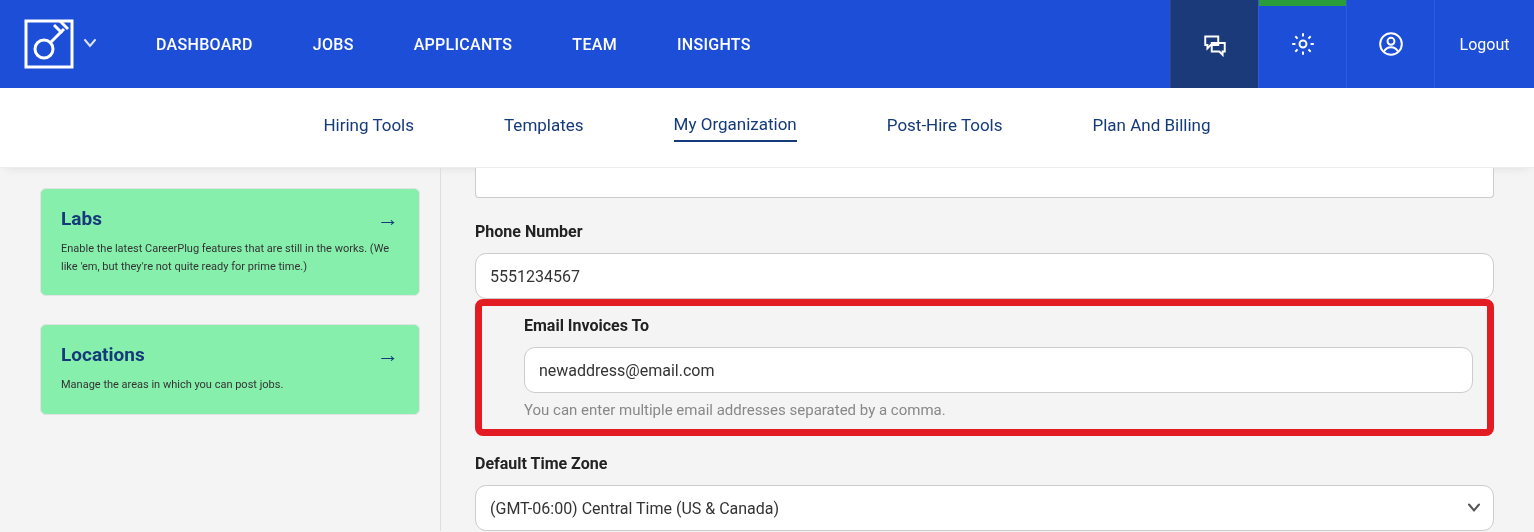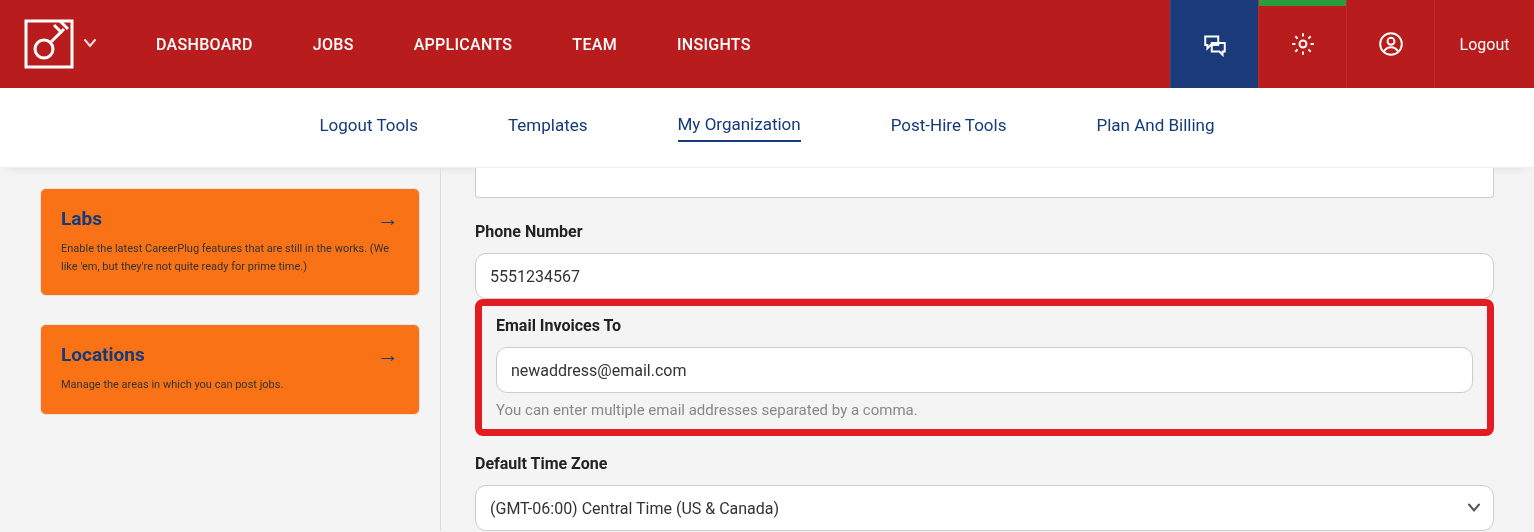--- a/index.html
+++ b/index.html
@@ -6,21 +6,21 @@
   body {
     font-family: -apple-system, BlinkMacSystemFont, "Segoe UI", Roboto, Arial, sans-serif;
     font-size: 15px;
     color: #222;
     background: #f4f4f4;
     width: 1534px;
   }
 
   
   .topbar {
-    background: #b91c1c;
+    background: #1d4ed8;
     height: 88px;
     display: flex;
     align-items: center;
     color: #fff;
     position: relative;
   }
   .logo-block {
     display: flex;
     align-items: center;
     gap: 10px;
@@ -121,21 +121,21 @@
   .page-body {
     display: flex;
     align-items: flex-start;
     padding: 0 0 20px 0;
   }
   .sidebar {
     width: 440px;
     padding: 20px 20px 20px 40px;
   }
   .side-card {
-    background: #f97316;
+    background: #86efac;
     border: 1px solid #e3e3e3;
     border-radius: 6px;
     padding: 18px 20px 20px 20px;
     margin-bottom: 28px;
     cursor: pointer;
   }
   .side-card-head {
     display: flex;
     align-items: center;
     justify-content: space-between;
@@ -203,21 +203,21 @@
   }
 
   .highlight-box {
     border: 7px solid #e31b23;
     border-radius: 8px;
     padding: 10px 14px 10px 14px;
     margin-top: 0;
     margin-bottom: 18px;
   }
   .highlight-box .field-label { margin-top: 0; }
-  .highlight-box .field { margin-bottom: 0; }
+  .highlight-box .field { margin-bottom: 0; margin-left: 28px; }
 
   .select-wrap {
     position: relative;
     width: 100%;
   }
   .select-input {
     appearance: none;
     -webkit-appearance: none;
     padding-right: 40px;
   }
@@ -279,21 +279,21 @@
         <path d="M5.5 19 c1.5 -3 4 -4 6.5 -4 s5 1 6.5 4"></path>
       </svg>
     </div>
     <div class="logout-cell">
       <span>Logout</span>
     </div>
   </div>
 </div>
 
 <div class="subnav">
-  <a>Logout Tools</a>
+  <a>Hiring Tools</a>
   <a>Templates</a>
   <a class="active">My Organization</a>
   <a>Post-Hire Tools</a>
   <a>Plan And Billing</a>
 </div>
 
 <div class="page-body">
 
   <aside class="sidebar">
     <div class="side-card">

